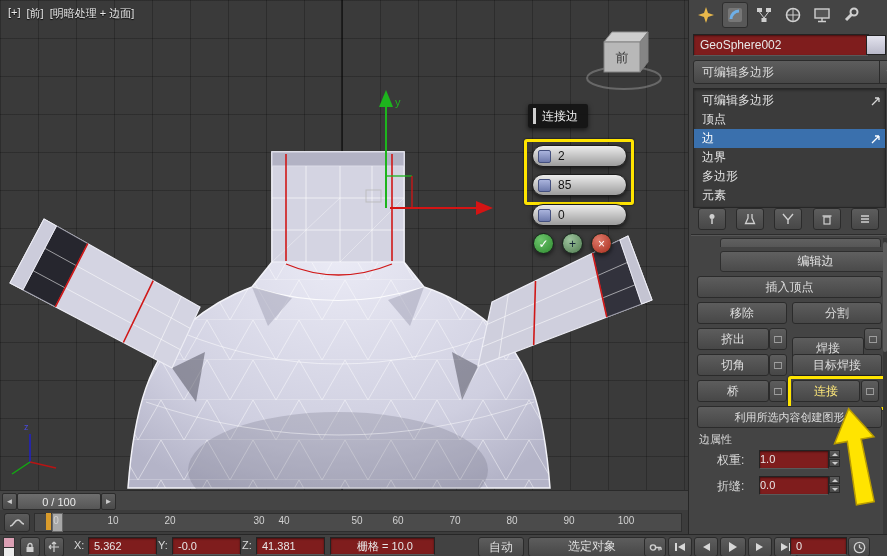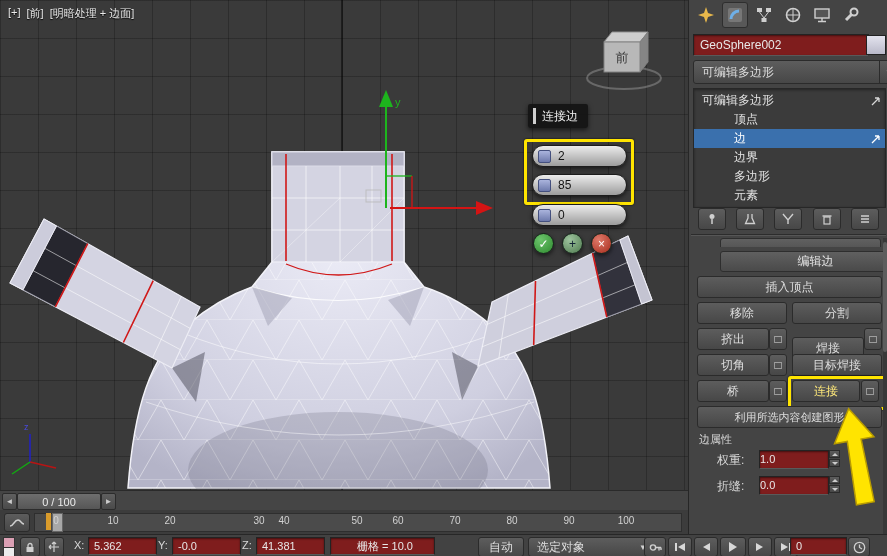--- a/index.html
+++ b/index.html
@@ -51,21 +51,21 @@
     border:1px solid #222;cursor:pointer;}
   .btn{background:linear-gradient(#5d5d5d,#474747);border:1px solid #2b2b2b;border-radius:3px;color:#dedede;
     font-size:12px;display:flex;align-items:center;justify-content:center;cursor:pointer;}
   .btn.sq{width:16px;height:20px;}
   #modlist{left:4px;top:60px;width:191px;height:22px;justify-content:space-between;padding:0 4px 0 8px;}
   #modlist .arr{font-size:8px;color:#cfcfcf;border-left:1px solid #2b2b2b;padding-left:5px;height:100%;display:flex;align-items:center;}
   #stack{left:4px;top:88px;width:191px;height:116px;background:#3b3b3b;border:1px solid #272727;
     box-shadow:inset 0 1px 3px rgba(0,0,0,.4);padding-top:2px;}
   .srow{height:19px;display:flex;align-items:center;color:#e2e2e2;font-size:12px;padding:0 4px 0 8px;cursor:pointer;}
   .srow .lbl{flex:1;}
-  .srow.child{padding-left:40px;}
+  .srow.child{padding-left:8px;}
   .srow.sel{background:var(--selection-blue,#3a70ad);color:#fff;}
   #stackbtns{left:4px;top:208px;width:191px;height:22px;display:flex;justify-content:space-around;align-items:center;}
   .mini{width:26px;height:20px;}
   #divider{left:2px;top:234px;width:195px;height:1px;background:#2c2c2c;border-bottom:1px solid #565656;}
   .rollhead{background:linear-gradient(#606060,#4a4a4a);border:1px solid #2e2e2e;border-radius:3px;
     color:#e6e6e6;font-size:12px;display:flex;align-items:center;justify-content:center;cursor:pointer;margin-left:28px;}
   #rollclip{left:3px;top:238px;width:189px;height:9px;overflow:hidden;}
   #rollclip .rollhead{height:18px;}
   #editedges-h{left:3px;top:251px;width:189px;height:19px;}
   .plabel{color:#d8d8d8;font-size:12px;}
@@ -402,21 +402,21 @@
     <span class="abs plabel" style="left:74px;top:4px;">X:</span>
     <div class="abs inset sfield" style="left:88px;top:2px;width:62px;">5.362</div>
     <span class="abs plabel" style="left:158px;top:4px;">Y:</span>
     <div class="abs inset sfield" style="left:172px;top:2px;width:62px;">-0.0</div>
     <span class="abs plabel" style="left:242px;top:4px;">Z:</span>
     <div class="abs inset sfield" style="left:256px;top:2px;width:62px;">41.381</div>
 
     <div class="abs inset sfield" style="left:330px;top:2px;width:98px;text-align:center;">栅格 = 10.0</div>
 
     <div class="abs btn" style="left:478px;top:2px;width:44px;height:18px;">自动</div>
-    <div class="abs btn" style="left:528px;top:2px;width:110px;height:18px;justify-content:space-between;padding:0 4px 0 8px;">
+    <div class="abs btn" style="left:528px;top:2px;width:110px;height:18px;justify-content:space-between;padding:0 4px 0 8px;flex-direction:column;">
       <span>选定对象</span>
       <span style="font-size:8px;color:#cfcfcf;">▼</span>
     </div>
 
     <div class="abs btn ibtn" style="left:644px;top:2px;width:20px;">
       <svg width="13" height="13">
           <circle cx="4" cy="6.5" r="2.6" fill="none" stroke="#cfcfcf" stroke-width="1.4"></circle>
           <path d="M6.5,6.5 H12 M10,6.5 V9.5 M12,6.5 V9" stroke="#cfcfcf" stroke-width="1.4" fill="none"></path>
         </svg>
     </div>

